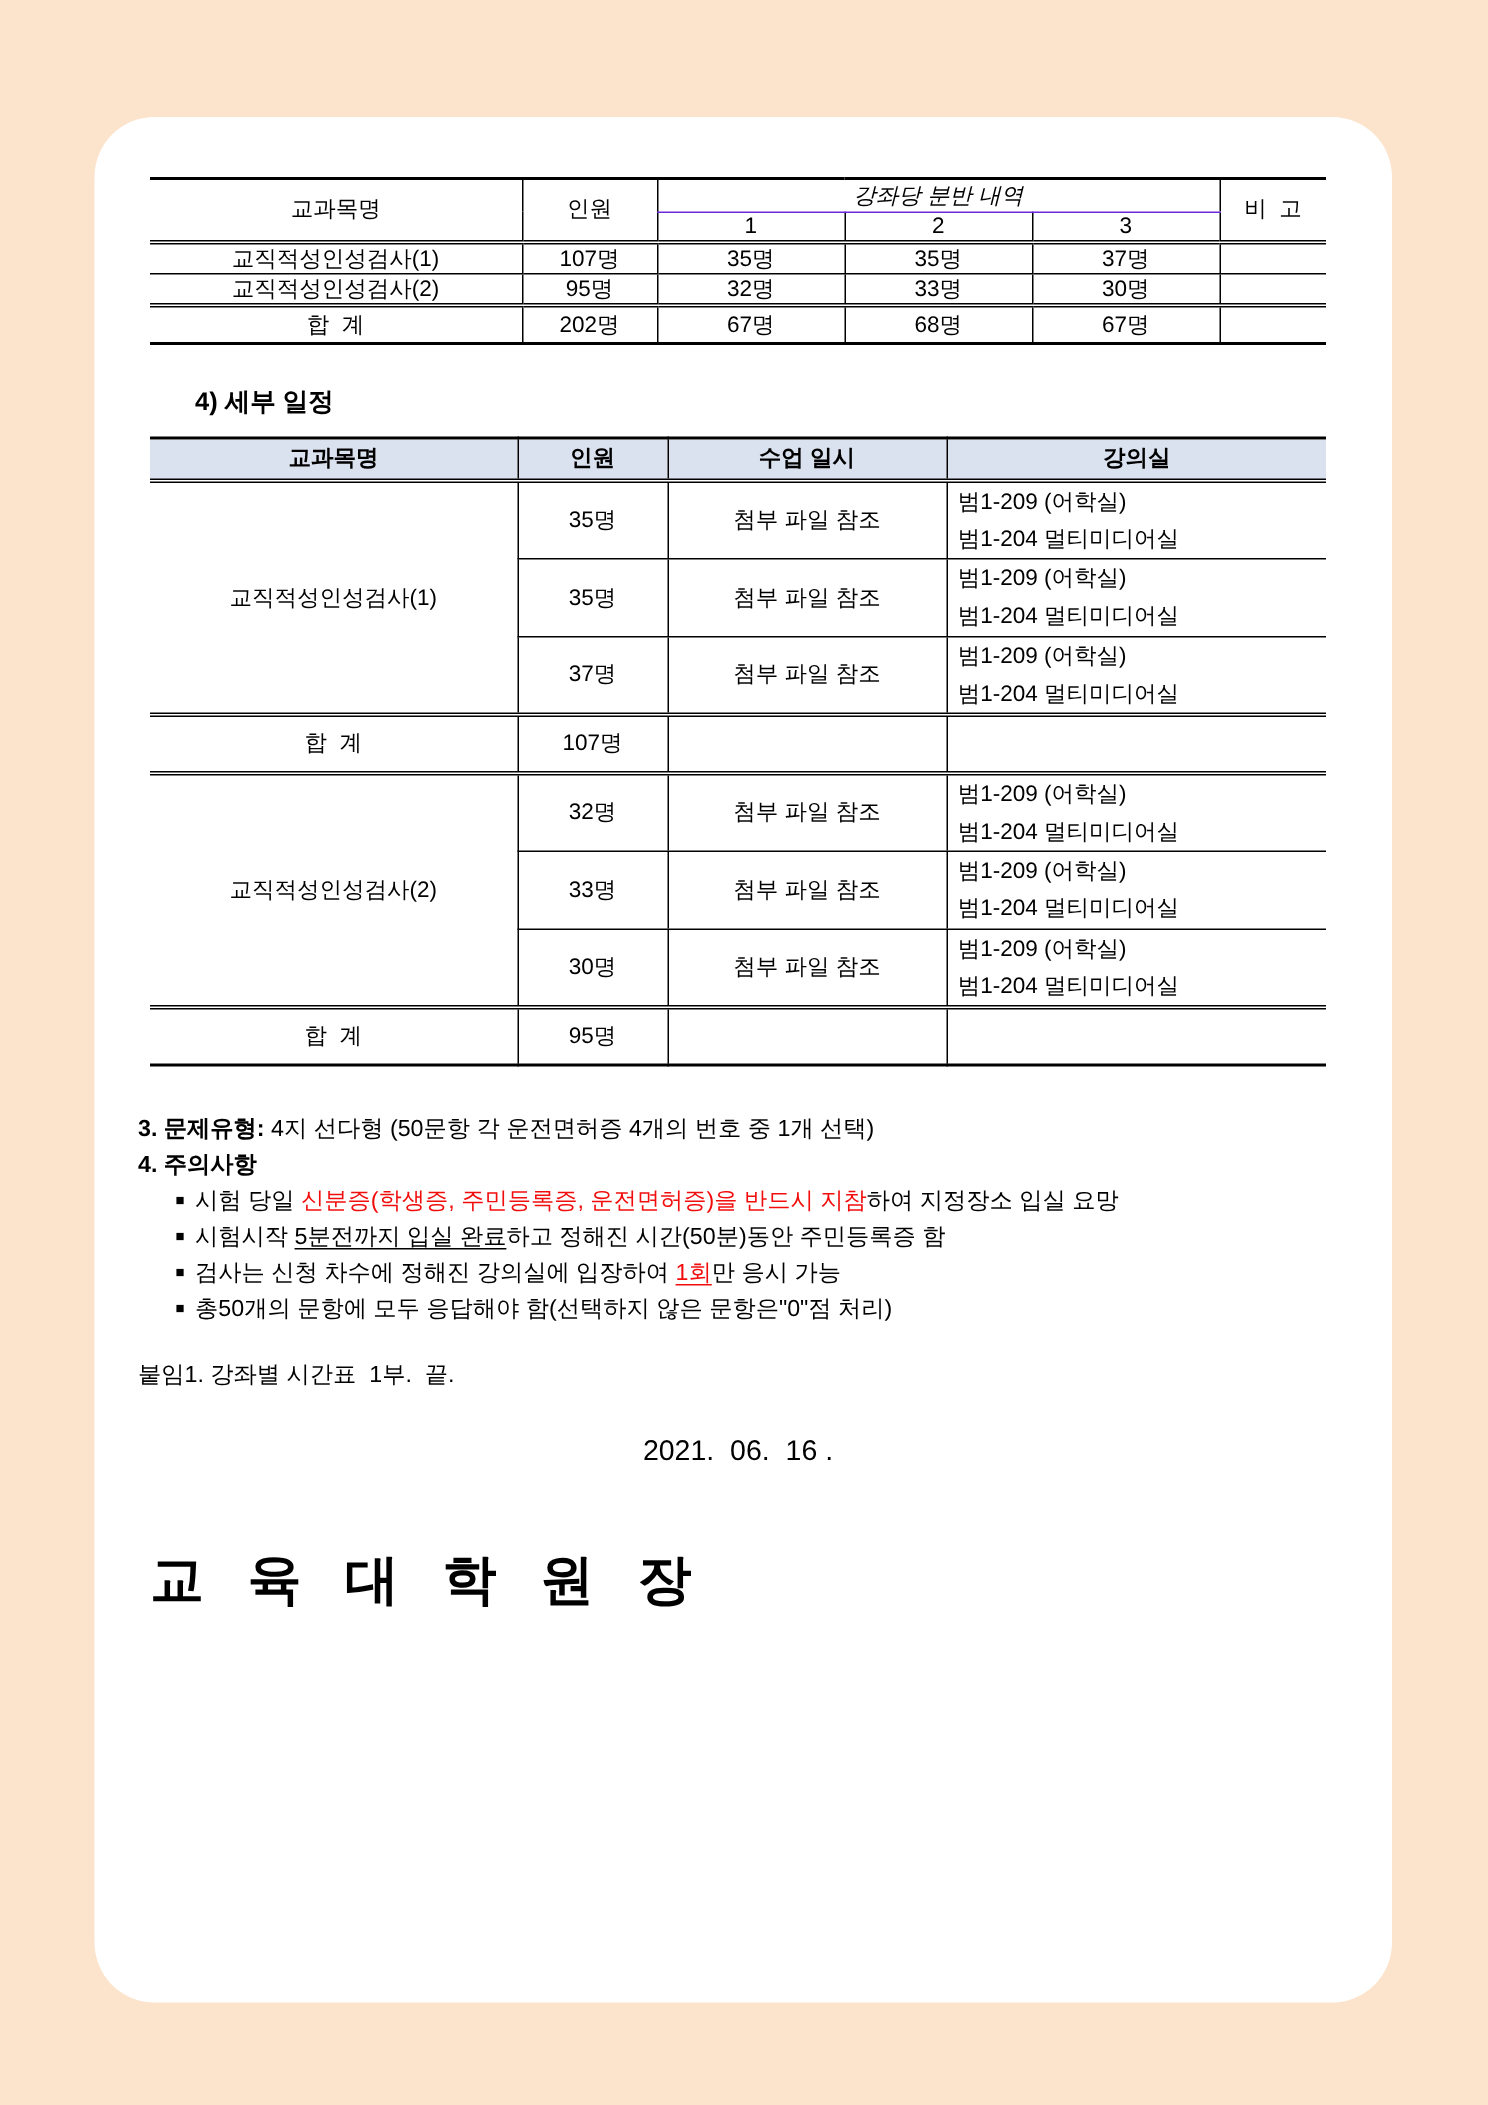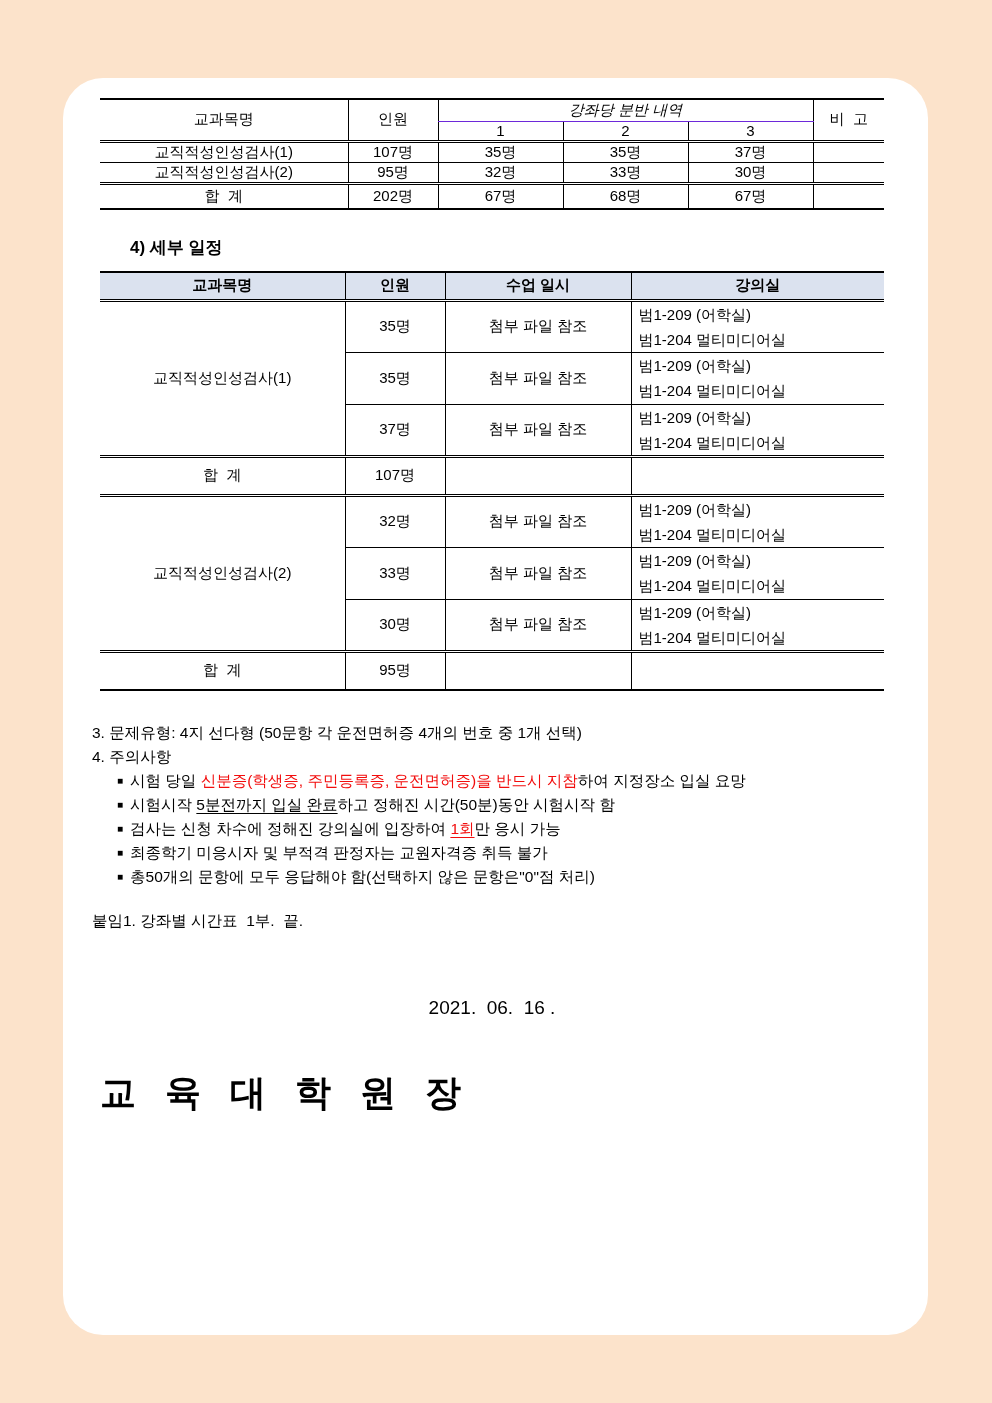--- a/index.html
+++ b/index.html
@@ -10,21 +10,21 @@
   body{
     width:992px;height:1403px;position:relative;
     background:var(--page-bg);
     font-family:"Liberation Sans","DejaVu Sans",sans-serif;
     color:#000;
   }
   .panel{
     position:absolute;left:63px;top:78px;width:865px;height:1257px;
     background:var(--panel-bg);border-radius:40px;overflow:hidden;
   }
-  .content{padding:20px 44px 0 37px;}
+  .content{padding:40px 44px 0 37px;}
 
   
   table.t{border-collapse:collapse;table-layout:fixed;width:784px;
           border-top:2px solid #000;border-bottom:2px solid #000;}
   table.t td, table.t th{
     border-left:1px solid #000;padding:0 4px;text-align:center;vertical-align:middle;
     font-size:15px;font-weight:normal;overflow:hidden;
   }
   table.t .fc{border-left:none;}
   .pre{white-space:pre;}
@@ -57,30 +57,30 @@
   .t2 .trow-last{height:39px}
   .t2 .trow-last td{border-bottom:none;}
   .t2 td.room{text-align:left;padding-left:7px;}
   .t2 td.room span{display:block;line-height:25px;}
 
   .sec-heading{margin:26px 0 0 30px;font-size:17px;font-weight:bold;}
 
   
   .notes{margin:30px 0 0 -8px;font-size:15.5px;line-height:24px;}
   .notes .line{white-space:nowrap;}
-  .note-head{font-weight:normal;}
+  .note-head{font-weight:bold;}
   .bullet{padding-left:25px;}
   .bq{font-size:10px;vertical-align:2px;margin-right:7px;}
   .sub{padding-left:63px;}
   .red{color:var(--accent-red);}
   .u{text-decoration:underline;text-underline-offset:3px;}
   .attach{margin-top:20px;font-size:15.5px;}
 
   
-  .date{margin-top:64px;text-align:center;font-size:19px;}
+  .date{margin-top:28px;text-align:center;font-size:19px;}
   .sig{margin-top:50px;font-size:36px;font-weight:bold;letter-spacing:3px;}
 </style>
 </head>
 <body>
 
 <div class="panel">
   <div class="content">
 
     <table class="t t1">
       <colgroup>
@@ -217,30 +217,27 @@
       <div class="line">
         <span class="note-head">3. 문제유형:</span><span class="pre"> 4지 선다형 (50문항 각 운전면허증 4개의 번호 중 1개 선택)</span>
       </div>
       <div class="line note-head">4. 주의사항</div>
 
       <div class="line bullet">
         <span class="bq">■</span><span>시험 당일 </span><span class="red">신분증(학생증, 주민등록증, 운전면허증)을 반드시 지참</span><span>하여 지정장소 입실 요망</span>
       </div>
 
       <div class="line bullet">
-        <span class="bq">■</span><span>시험시작 </span><span class="u">5분전까지 입실 완료</span><span>하고 정해진 시간(50분)동안 시험시작 함</span>
+        <span class="bq">■</span><span>시험시작 </span><span class="u">5분전까지 입실 완료</span><span>하고 정해진 시간(50분)동안 주민등록증 함</span>
       </div>
 
       <div class="line bullet">
         <span class="bq">■</span><span>검사는 신청 차수에 정해진 강의실에 입장하여 </span><span class="red u">1회</span><span>만 응시 가능</span>
       </div>
 
-      <div class="line bullet">
-        <span class="bq">■</span><span>최종학기 미응시자 및 부적격 판정자는 교원자격증 취득 불가</span>
-      </div>
 
       <div class="line bullet">
         <span class="bq">■</span><span>총50개의 문항에 모두 응답해야 함(선택하지 않은 문항은"0"점 처리)</span>
       </div>
 
       <div class="attach pre">붙임1. 강좌별 시간표  1부.  끝.</div>
     </div>
 
     <div class="date pre">2021.  06.  16 .</div>
     <div class="sig pre">교  육  대  학  원  장</div>

